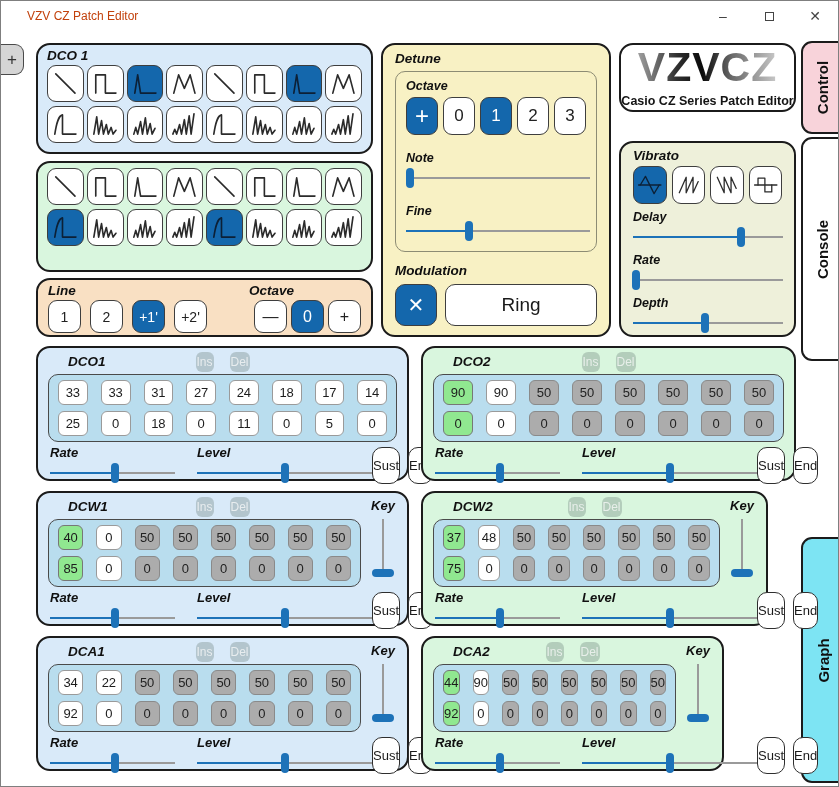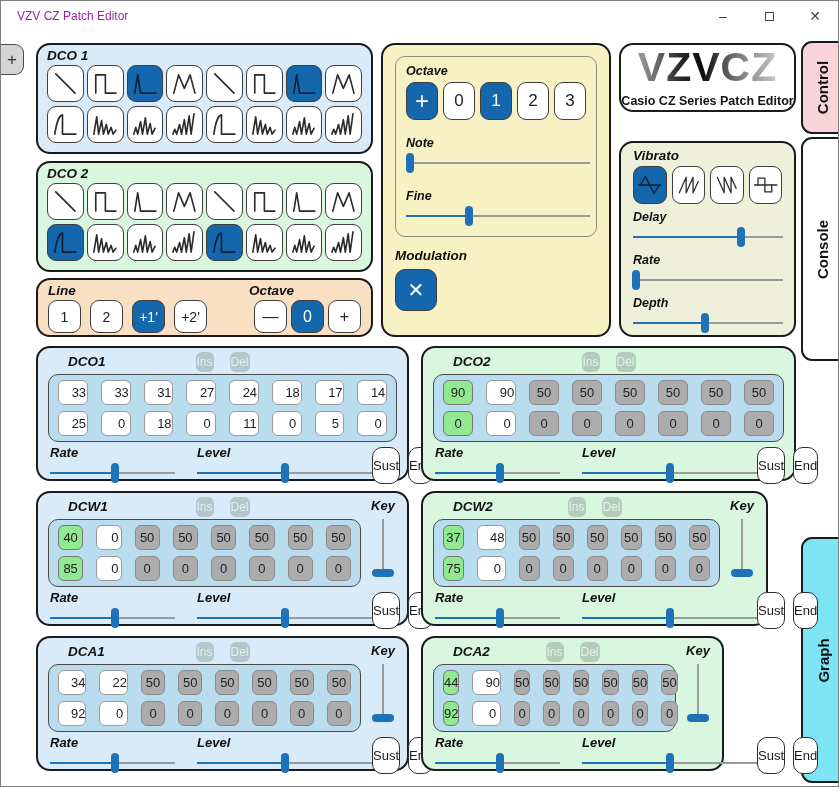--- a/index.html
+++ b/index.html
@@ -1,21 +1,21 @@
 <!DOCTYPE html>
 <html><head>
 <meta charset="utf-8">
 <style>
   * { margin:0; padding:0; box-sizing:border-box; font-family:"Liberation Sans", sans-serif; }
   html,body { width:839px; height:787px; }
   body { background:#fff; border:1px solid #7f7f7f; overflow:hidden; position:relative; }
 
   
   .titlebar { height:30px; display:flex; align-items:center; background:#fff; }
-  .titlebar .title { font-size:12px; color:#a21caf; padding-left:16px; flex:1; }
+  .titlebar .title { font-size:12px; color:#c2410c; padding-left:16px; flex:1;margin-left:10px; }
   .wincontrols { display:flex; height:100%; }
   .winbtn { width:46px; display:flex; align-items:center; justify-content:center;
             font-size:14px; color:#444; cursor:default; }
   .winbtn .sq { width:9px; height:9px; border:1.2px solid #444; display:inline-block; }
 
   
   .panel { position:absolute; border:2px solid #1b1b1b; border-radius:14px; }
   .ptitle { font-size:13.5px; font-weight:bold; font-style:italic; color:#101010; }
 
   
@@ -115,21 +115,21 @@
   .env-header .ptitle { position:absolute; left:20px; top:2px; }
   .insdel { position:absolute; left:50%; transform:translateX(-50%); top:0; display:flex; gap:16px; }
   .insdel button { background:rgba(108,128,122,0.35); color:rgba(252,252,252,0.72); border:none;
                    border-radius:6px; font-size:12px; padding:3px 1px; }
   .env-grid-wrap { background:#b9ddee; border:1.5px solid #4a4a4a; border-radius:10px;
                    padding:5px 9px; margin-top:2px; }
   .env-panel.haskey .env-grid-wrap { margin-right:36px; }
   .env-grid { display:grid; grid-template-columns:repeat(8,1fr); column-gap:13px; row-gap:6px; }
   .cell { height:25px; border-radius:6px; display:flex; align-items:center; justify-content:center;
           font-size:13px; color:#1c1c1c; }
-  .cell.w { background:#fff;    border:1px solid #9a9a9a;padding-left:12px; }
+  .cell.w { background:#fff;    border:1px solid #9a9a9a; }
   .cell.g { background:#90e890; border:1px solid #777; }
   .cell.x { background:#acacac; border:1px solid #8a8a8a; color:#222; }
   .env-bottom { display:flex; align-items:flex-start; margin-top:3px; padding:0 2px; }
   .sl-group { display:flex; flex-direction:column; }
   .sl-group .ptitle { font-size:13px; }
   .level-group { margin-left:22px; }
   .env-bottom .spacer { flex:1; }
   .pill-btn { width:37px; height:37px; background:#fff; border:1.7px solid #2e2e2e; border-radius:10px;
               font-size:13px; color:#1a1a1a; display:flex; align-items:center; justify-content:center;
               margin-top:2px; }
@@ -237,21 +237,20 @@
         </div>
         <div class="wave-btn">
           <svg viewBox="0 0 32 32">
             <polyline points="4,26 6,21 8,26 11,16 13,26 16,11 18,26 21,7 23,26 26,5"></polyline>
           </svg>
         </div>
       </div>
     </div>
 </div>
 <div class="panel dco2-panel">
-  <div class="ptitle">DCO 2</div>
   <div class="wave-rows" id="dco2-waves">
       <div class="wave-row">
         <div class="wave-btn">
           <svg viewBox="0 0 32 32">
             <polyline points="6,6 26,26"></polyline>
           </svg>
         </div>
         <div class="wave-btn">
           <svg viewBox="0 0 32 32">
             <polyline points="6,26 6,7 16,7 16,26 27,26"></polyline>
@@ -347,20 +346,21 @@
       </div>
     <div class="lo-right" id="line-octave-buttons">
         <div class="sm-btn">—</div>
         <div class="sm-btn sel">0</div>
         <div class="sm-btn">+</div>
       </div>
   </div>
 </div>
 
 <div class="panel detune-panel">
+  <div class="ptitle">Detune</div>
   <div class="groupbox">
     <div class="sublabel">Octave</div>
     <div class="oct-row" id="detune-octave-buttons">
         <div class="oct-btn plus sel">+</div>
         <div class="oct-btn">0</div>
         <div class="oct-btn sel">1</div>
         <div class="oct-btn">2</div>
         <div class="oct-btn">3</div>
       </div>
     <div class="sublabel mt8">Note</div>
@@ -376,20 +376,21 @@
         <div class="hslider" style="width: 184px;">
           <div class="track"></div>
           <div class="fill" style="width:34%"></div>
           <div class="thumb" style="left:calc(34% - 4px)"></div>
         </div>
       </div>
   </div>
   <div class="ptitle mt10">Modulation</div>
   <div class="mod-row" id="mod-buttons">
       <div class="mod-btn x sel">✕</div>
+      <div class="mod-btn">Ring</div>
     </div>
 </div>
 
 <div class="panel logo-panel">
   <div class="logo-text">VZVCZ</div>
   <div class="logo-sub">Casio CZ Series Patch Editor</div>
 </div>
 
 <div class="panel vibrato-panel">
   <div class="ptitle">Vibrato</div>

